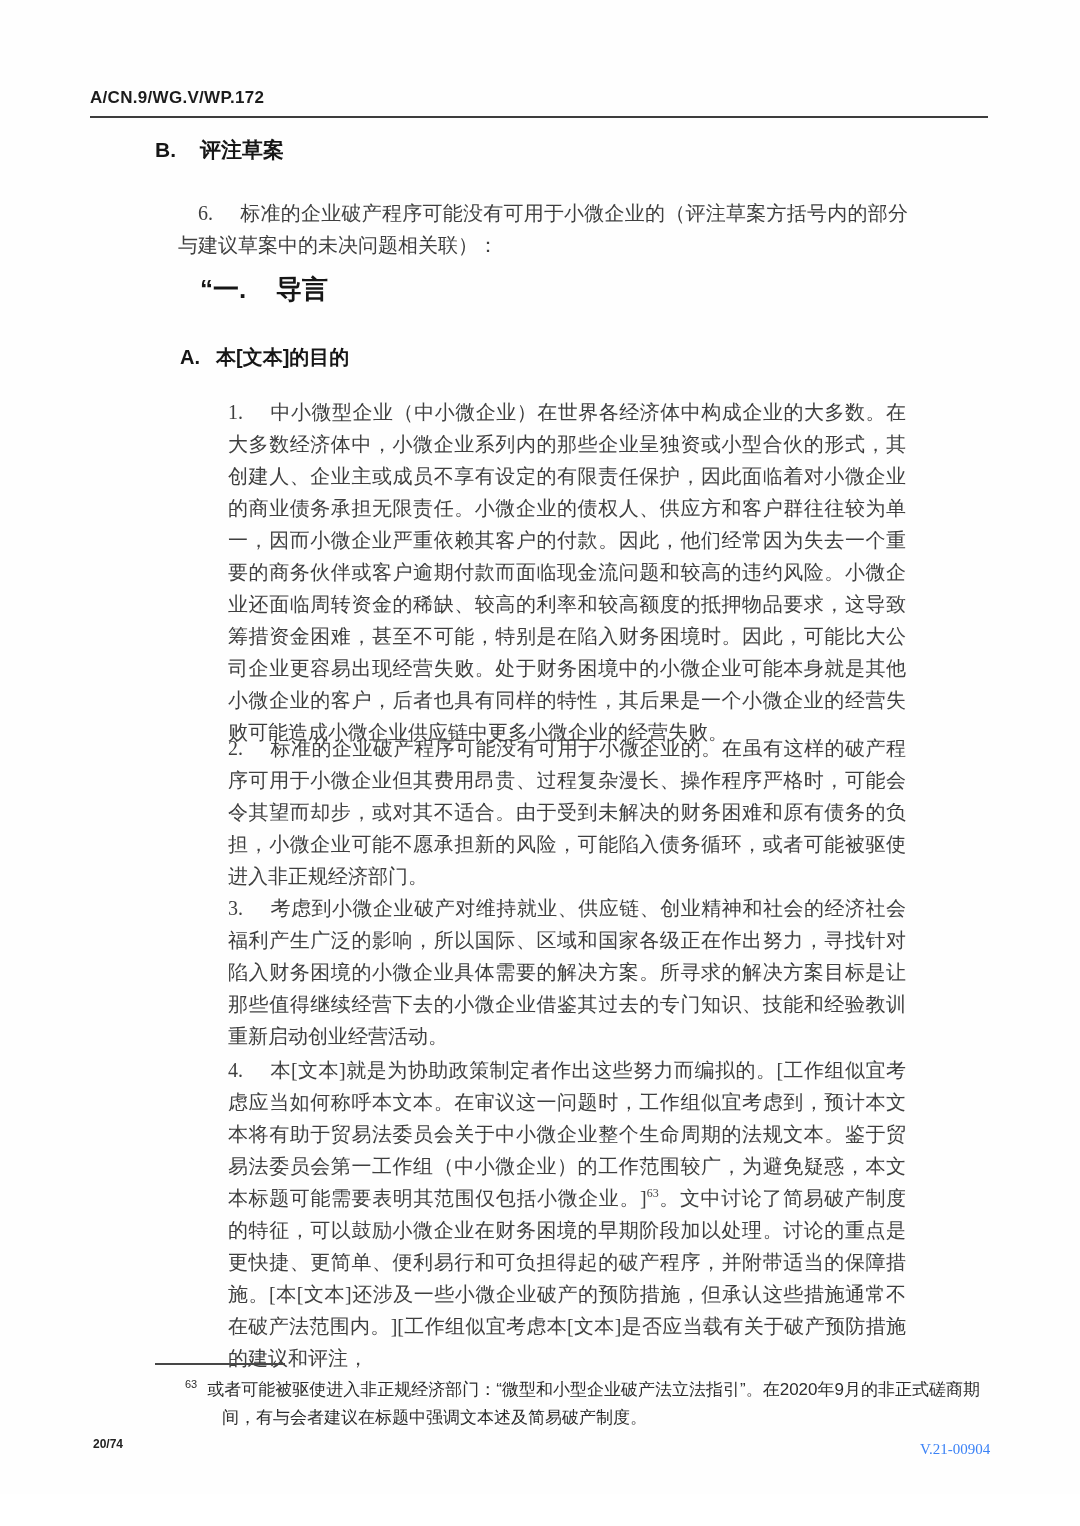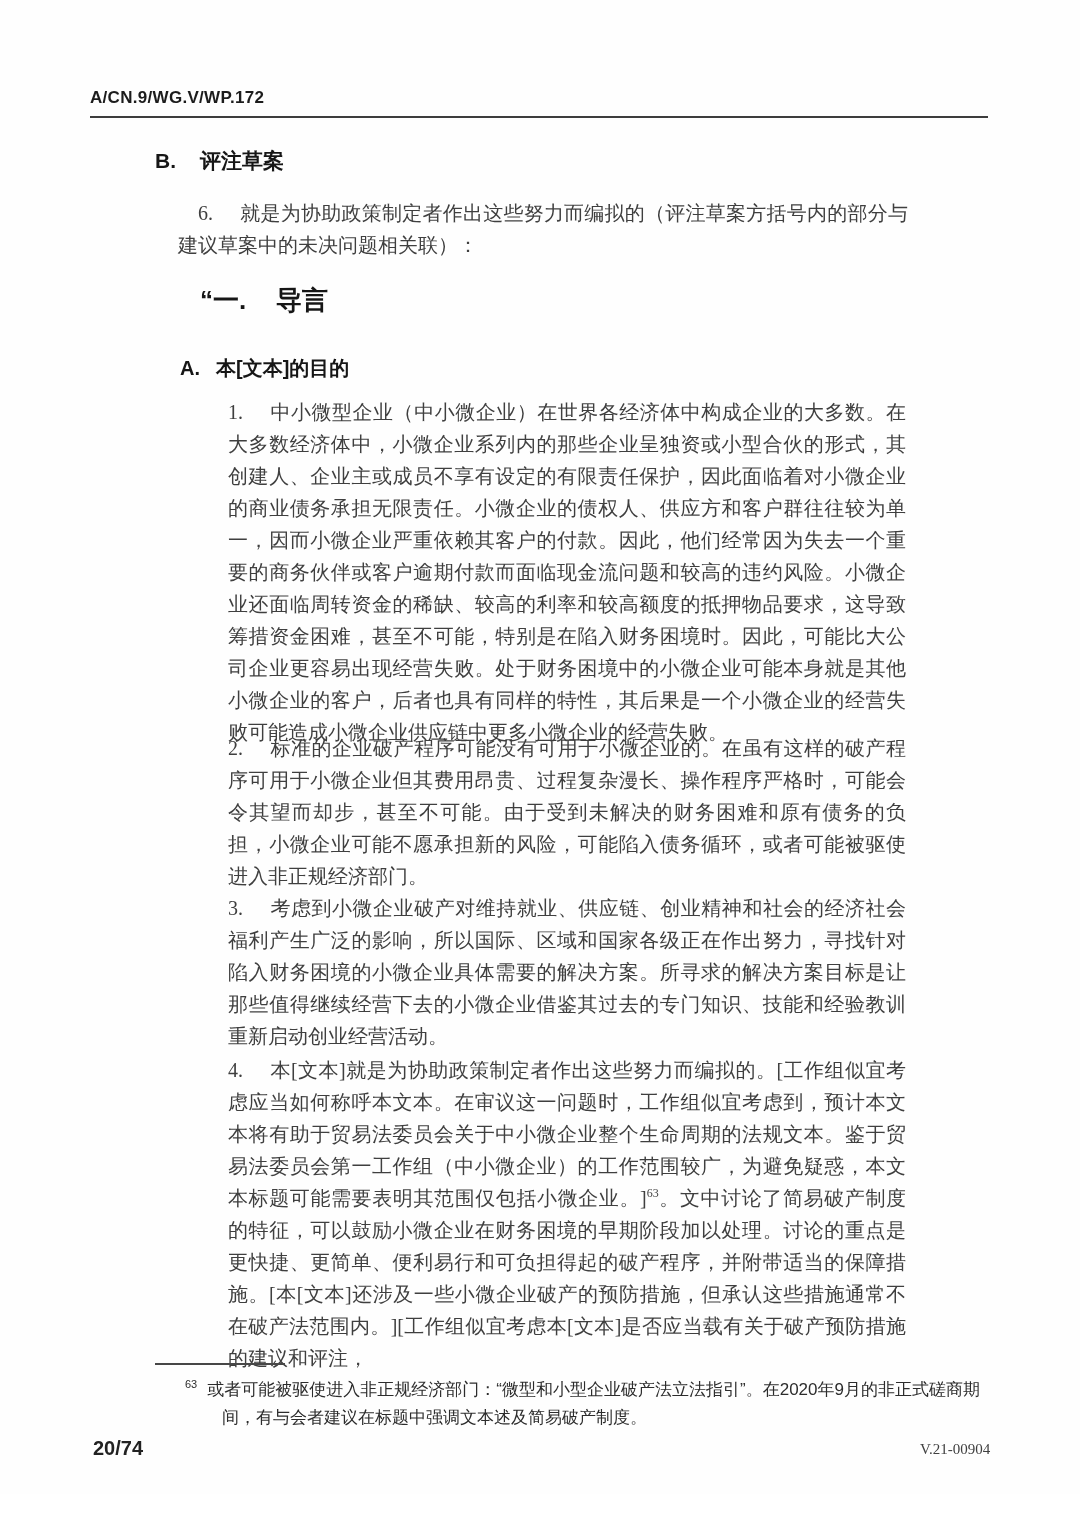--- a/index.html
+++ b/index.html
@@ -25,21 +25,20 @@
   .header-rule {
     left: 90px; top: 116px;
     width: 898px; height: 2px;
     background: #3d3d3d;
   }
 
   .hdg {
     font-family: "Liberation Sans", sans-serif;
     font-weight: 700;
     color: #161616;
-    margin-top: 11px;
   }
   .hdg-b { left: 155px; top: 136px; font-size: 21px; }
   .hdg-b .lbl { display: inline-block; width: 45px; }
   .hdg-one { left: 200px; top: 272px; font-size: 26px; }
   .hdg-one .lbl { display: inline-block; width: 76px; }
   .hdg-a { left: 180px; top: 344px; font-size: 20px; }
   .hdg-a .lbl { display: inline-block; width: 36px; }
 
   .body-text {
     font-size: 20px;
@@ -85,59 +84,59 @@
     padding-left: 37px;
     text-indent: -37px;
     margin: 0;
   }
   .footnote .fnref { font-size: 11px; margin-right: 10px; }
 
   .footer-left {
     left: 93px; top: 1437px;
     font-family: "Liberation Sans", sans-serif;
     font-weight: 700;
-    font-size: 20px;
+    font-size: 12px;
     color: #222222;
   }
   .footer-right {
     left: 920px; top: 1441px;
     font-size: 15px;
-    color: #404040;
+    color: #3b82f6;
   }
 </style>
 </head>
 <body>
 
 <div class="page">
 
   <div class="abs doc-sym">A/CN.9/WG.V/WP.172</div>
   <div class="abs header-rule"></div>
 
   <div class="abs hdg hdg-b">
     <span class="lbl">B.</span><span>评注草案</span>
   </div>
 
   <p class="abs body-text para6">
-    <span class="pnum">6.</span><span>就是为协助政策制定者作出这些努力而编拟的（评注草案方括号内的部分与建议草案中的未决问题相关联）：</span>
+    <span class="pnum">6.</span><span>标准的企业破产程序可能没有可用于小微企业的（评注草案方括号内的部分与建议草案中的未决问题相关联）：</span>
   </p>
 
   <div class="abs hdg hdg-one">
     <span class="lbl">“一.</span><span>导言</span>
   </div>
 
   <div class="abs hdg hdg-a">
     <span class="lbl">A.</span><span>本[文本]的目的</span>
   </div>
 
   <p class="abs body-text qpara p1">
     <span class="pnum">1.</span><span>中小微型企业（中小微企业）在世界各经济体中构成企业的大多数。在大多数经济体中，小微企业系列内的那些企业呈独资或小型合伙的形式，其创建人、企业主或成员不享有设定的有限责任保护，因此面临着对小微企业的商业债务承担无限责任。小微企业的债权人、供应方和客户群往往较为单一，因而小微企业严重依赖其客户的付款。因此，他们经常因为失去一个重要的商务伙伴或客户逾期付款而面临现金流问题和较高的违约风险。小微企业还面临周转资金的稀缺、较高的利率和较高额度的抵押物品要求，这导致筹措资金困难，甚至不可能，特别是在陷入财务困境时。因此，可能比大公司企业更容易出现经营失败。处于财务困境中的小微企业可能本身就是其他小微企业的客户，后者也具有同样的特性，其后果是一个小微企业的经营失败可能造成小微企业供应链中更多小微企业的经营失败。</span>
   </p>
 
   <p class="abs body-text qpara p2">
-    <span class="pnum">2.</span><span>标准的企业破产程序可能没有可用于小微企业的。在虽有这样的破产程序可用于小微企业但其费用昂贵、过程复杂漫长、操作程序严格时，可能会令其望而却步，甚至不可能。由于受到未解决的财务困难和原有债务的负担，小微企业可能不愿承担新的风险，可能陷入债务循环，或者可能被驱使进入非正规经济部门。</span>
+    <span class="pnum">2.</span><span>标准的企业破产程序可能没有可用于小微企业的。在虽有这样的破产程序可用于小微企业但其费用昂贵、过程复杂漫长、操作程序严格时，可能会令其望而却步，或对其不适合。由于受到未解决的财务困难和原有债务的负担，小微企业可能不愿承担新的风险，可能陷入债务循环，或者可能被驱使进入非正规经济部门。</span>
   </p>
 
   <p class="abs body-text qpara p3">
     <span class="pnum">3.</span><span>考虑到小微企业破产对维持就业、供应链、创业精神和社会的经济社会福利产生广泛的影响，所以国际、区域和国家各级正在作出努力，寻找针对陷入财务困境的小微企业具体需要的解决方案。所寻求的解决方案目标是让那些值得继续经营下去的小微企业借鉴其过去的专门知识、技能和经验教训重新启动创业经营活动。</span>
   </p>
 
   <p class="abs body-text qpara p4">
     <span class="pnum">4.</span><span>本[文本]就是为协助政策制定者作出这些努力而编拟的。</span><span class="kai">[工作组似宜考虑应当如何称呼本文本。在审议这一问题时，工作组似宜考虑到，预计本文本将有助于贸易法委员会关于中小微企业整个生命周期的法规文本。鉴于贸易法委员会第一工作组（中小微企业）的工作范围较广，为避免疑惑，本文本标题可能需要表明其范围仅包括小微企业。]</span><sup class="fnref">63</sup><span>。文中讨论了简易破产制度的特征，可以鼓励小微企业在财务困境的早期阶段加以处理。讨论的重点是更快捷、更简单、便利易行和可负担得起的破产程序，并附带适当的保障措施。[本[文本]还涉及一些小微企业破产的预防措施，但承认这些措施通常不在破产法范围内。]</span><span class="kai">[工作组似宜考虑本[文本]是否应当载有关于破产预防措施的建议和评注，</span>
   </p>
 

